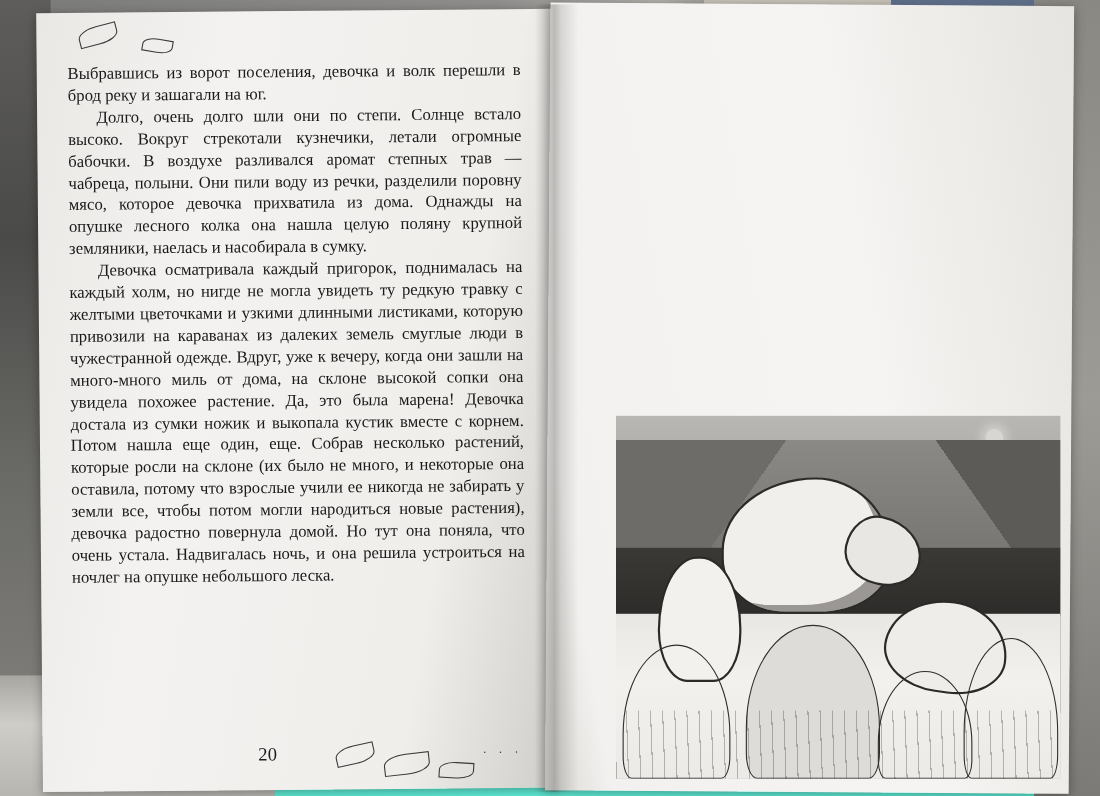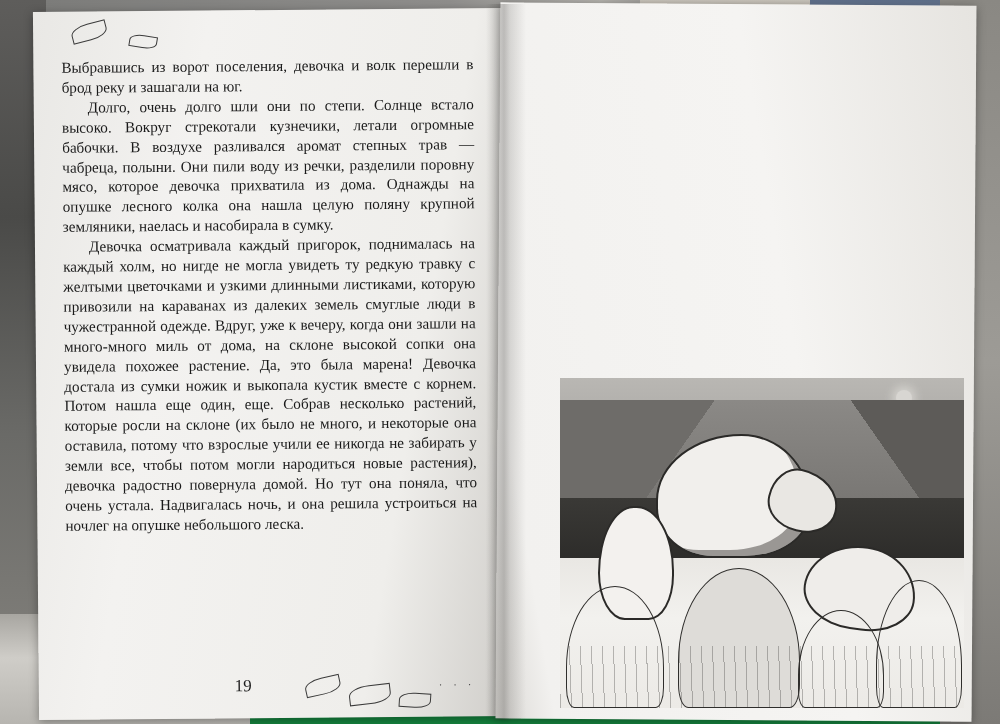--- a/index.html
+++ b/index.html
@@ -10,21 +10,21 @@
   body {
     width: 1000px;
     height: 724px;
     overflow: hidden;
     font-family: "Liberation Serif", serif;
   }
   .scene {
     position: relative;
     width: 1000px;
     height: 724px;
-    background: #15803d;
+    background: #5eead4;
     overflow: hidden;
   }
   
   .bg-strip-top {
     position: absolute;
     left: 0; top: 0;
     width: 1000px; height: 40px;
     background: linear-gradient(90deg,#7a7a78 0%,#8f8e8c 45%,#b5b3ae 60%,#6f6e6c 75%,#9a9894 100%);
   }
   .bg-left {
@@ -259,21 +259,21 @@
     <div class="page page-left">
       <span class="leaf leaf-top1"></span>
       <span class="leaf leaf-top2"></span>
 
       <div class="col col-left">
         <p class="noindent">Выбравшись из ворот поселения, девочка и волк перешли в брод реку и зашагали на юг.</p>
         <p>Долго, очень долго шли они по степи. Солнце встало высоко. Вокруг стрекотали кузнечики, летали огромные бабочки. В воздухе разливался аромат степных трав — чабреца, полыни. Они пили воду из речки, разделили поровну мясо, которое девочка прихватила из дома. Однажды на опушке лесного колка она нашла целую поляну крупной земляники, наелась и насобирала в сумку.</p>
         <p>Девочка осматривала каждый пригорок, поднималась на каждый холм, но нигде не могла увидеть ту редкую травку с желтыми цветочками и узкими длинными листиками, которую привозили на караванах из далеких земель смуглые люди в чужестранной одежде. Вдруг, уже к вечеру, когда они зашли на много-много миль от дома, на склоне высокой сопки она увидела похожее растение. Да, это была марена! Девочка достала из сумки ножик и выкопала кустик вместе с корнем. Потом нашла еще один, еще. Собрав несколько растений, которые росли на склоне (их было не много, и некоторые она оставила, потому что взрослые учили ее никогда не забирать у земли все, чтобы потом могли народиться новые растения), девочка радостно повернула домой. Но тут она поняла, что очень устала. Надвигалась ночь, и она решила устроиться на ночлег на опушке небольшого леска.</p>
       </div>
 
-      <div class="page-number">19</div>
+      <div class="page-number">20</div>
 
       <span class="leaf leaf-bot1"></span>
       <span class="leaf leaf-bot2"></span>
       <span class="leaf leaf-bot3"></span>
       <div class="dot-spray">· · ·</div>
     </div>
 
     <div class="page page-right">
       
     </div>

